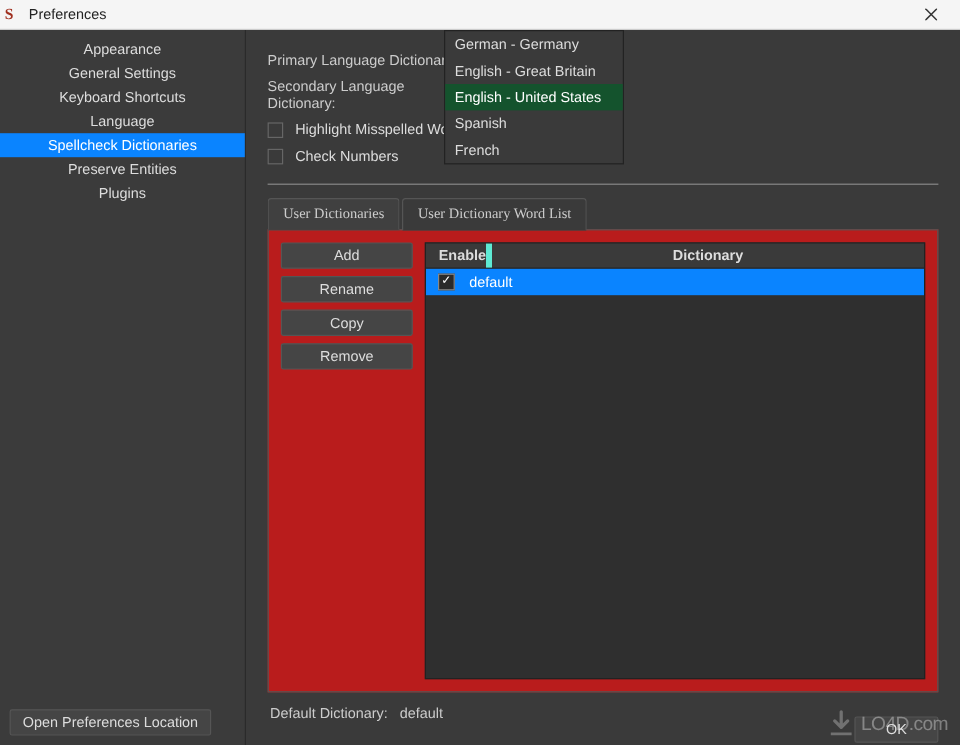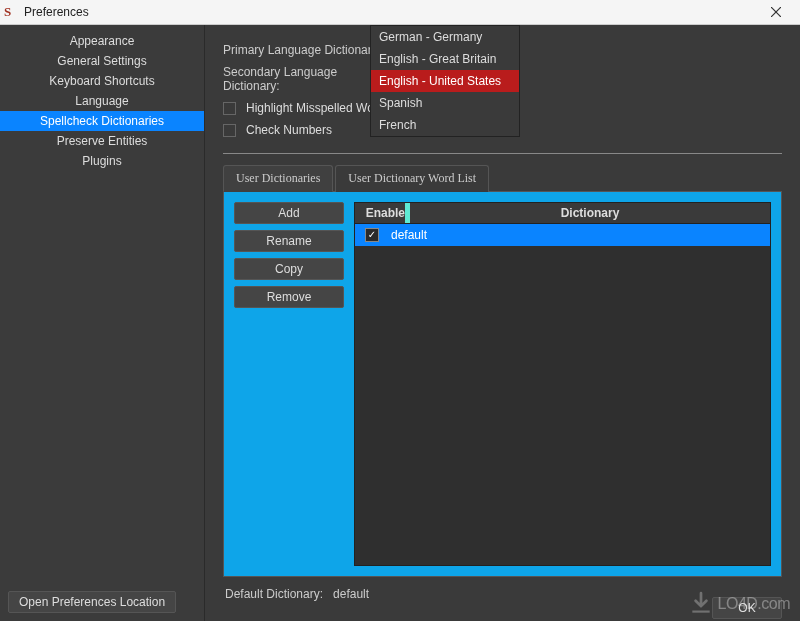--- a/index.html
+++ b/index.html
@@ -114,21 +114,21 @@
   font-family: Liberation Serif, serif;
 }
 .tab.active {
   background: #404040;
   z-index: 2;
   border-bottom: 1px solid #404040;
 }
 
 .tab-panel {
   border: 1px solid #555;
-  background: #0ea5e9;
+  background: #b91c1c;
   flex: 1;
   display: flex;
   padding: 10px;
   gap: 10px;
   min-height: 0;
 }
 
 .tab-panel .buttons {
   width: 110px;
   display: flex; flex-direction: column; gap: 6px;
@@ -194,21 +194,21 @@
   border: 1px solid #222;
   z-index: 50;
 }
 .dropdown-item {
   padding: 4px 8px;
   color: #ddd;
   cursor: pointer;
   font-size: 12px;
 }
 .dropdown-item.selected {
-  background: #b91c1c;
+  background: #14532d;
   color: #fff;
 }
 
 .watermark {
   position: absolute;
   right: 10px; bottom: 4px;
   display: flex;
   opacity: 0.35;
   z-index: 100;
   align-items: center;

